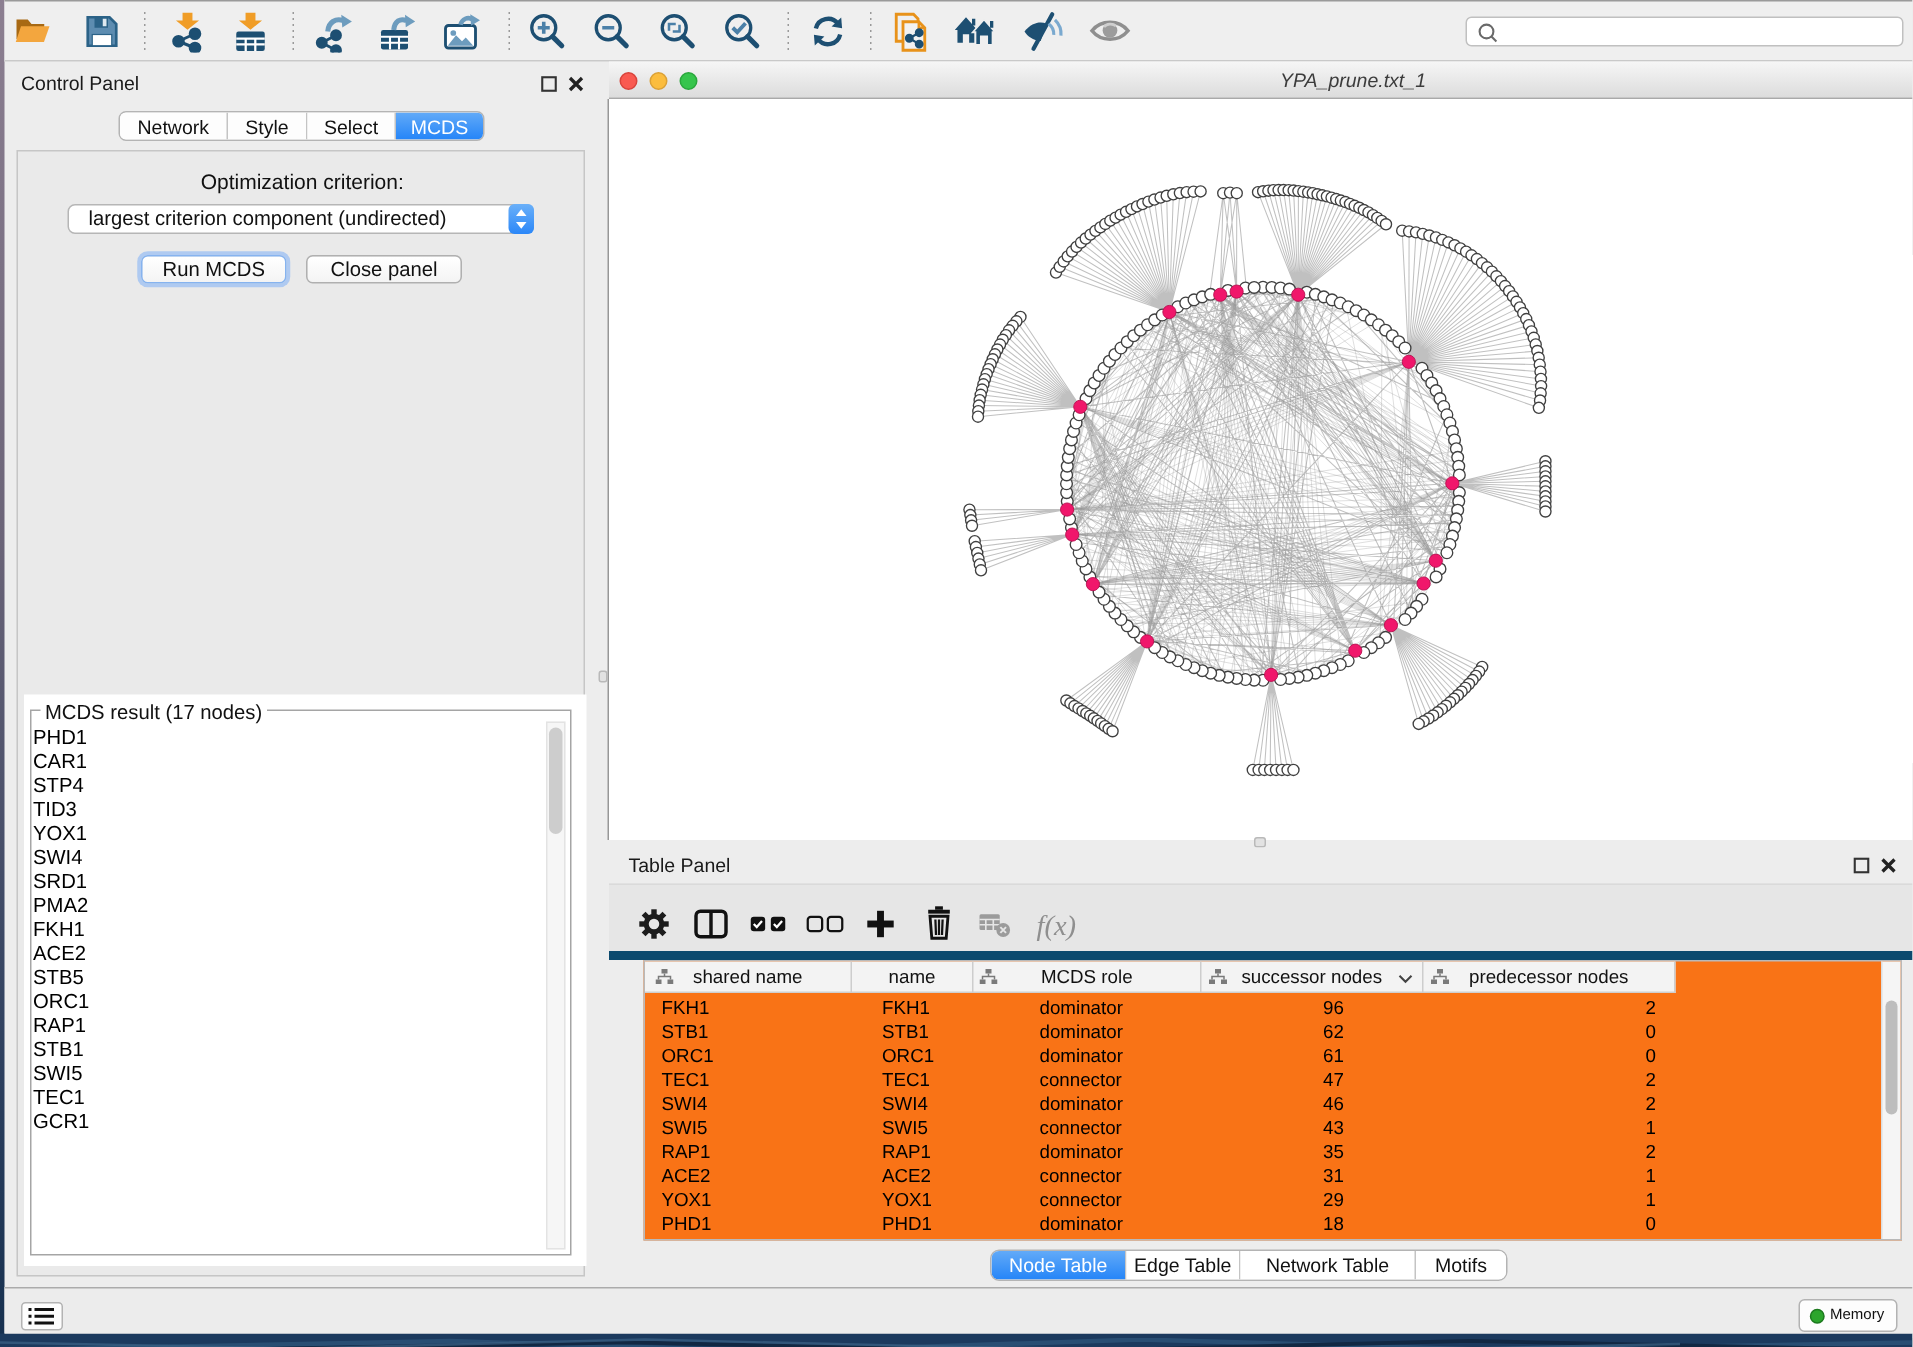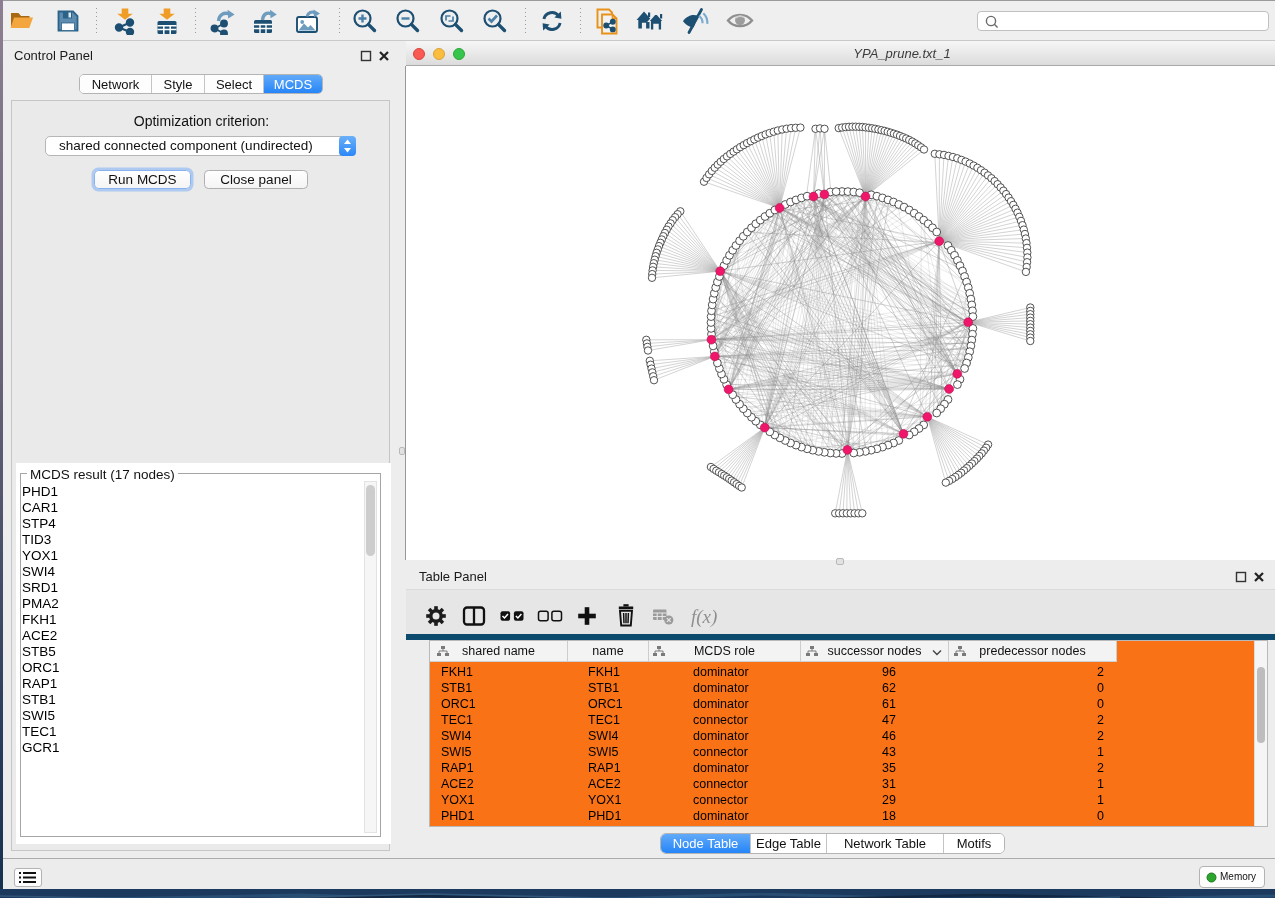--- a/index.html
+++ b/index.html
@@ -204,21 +204,21 @@
     <path d="M2 2 L10 10 M10 2 L2 10" stroke="#222" stroke-width="2.2"></path>
   </svg>
 <div class="abs" id="cp-pane"></div>
 <div class="abs" id="cp-tabs">
 <div class="tab" style="width:72px">Network</div>
 <div class="tab" style="width:53px">Style</div>
 <div class="tab" style="width:59px">Select</div>
 <div class="tab sel" style="width:58px">MCDS</div>
 </div>
 <div class="abs" id="opt-label">Optimization criterion:</div>
-<div class="abs" id="dd">shared connected component (undirected)</div>
+<div class="abs" id="dd">largest criterion component (undirected)</div>
 <div class="abs" id="dd-btn"><svg width="17" height="20">
       <path d="M8.5 3.5 L12 8 L5 8 Z" fill="#fff"></path>
       <path d="M8.5 16.5 L12 12 L5 12 Z" fill="#fff"></path>
     </svg></div>
 <div class="btn" id="btn-run">Run MCDS</div>
 <div class="btn" id="btn-close">Close panel</div>
 <div class="abs" id="cp-white"></div>
 <div class="abs" id="fieldset"></div>
 <div class="abs" id="fs-legend">MCDS result (17 nodes)</div>
 <div class="abs" id="mcds-list">PHD1<br>CAR1<br>STP4<br>TID3<br>YOX1<br>SWI4<br>SRD1<br>PMA2<br>FKH1<br>ACE2<br>STB5<br>ORC1<br>RAP1<br>STB1<br>SWI5<br>TEC1<br>GCR1</div>

